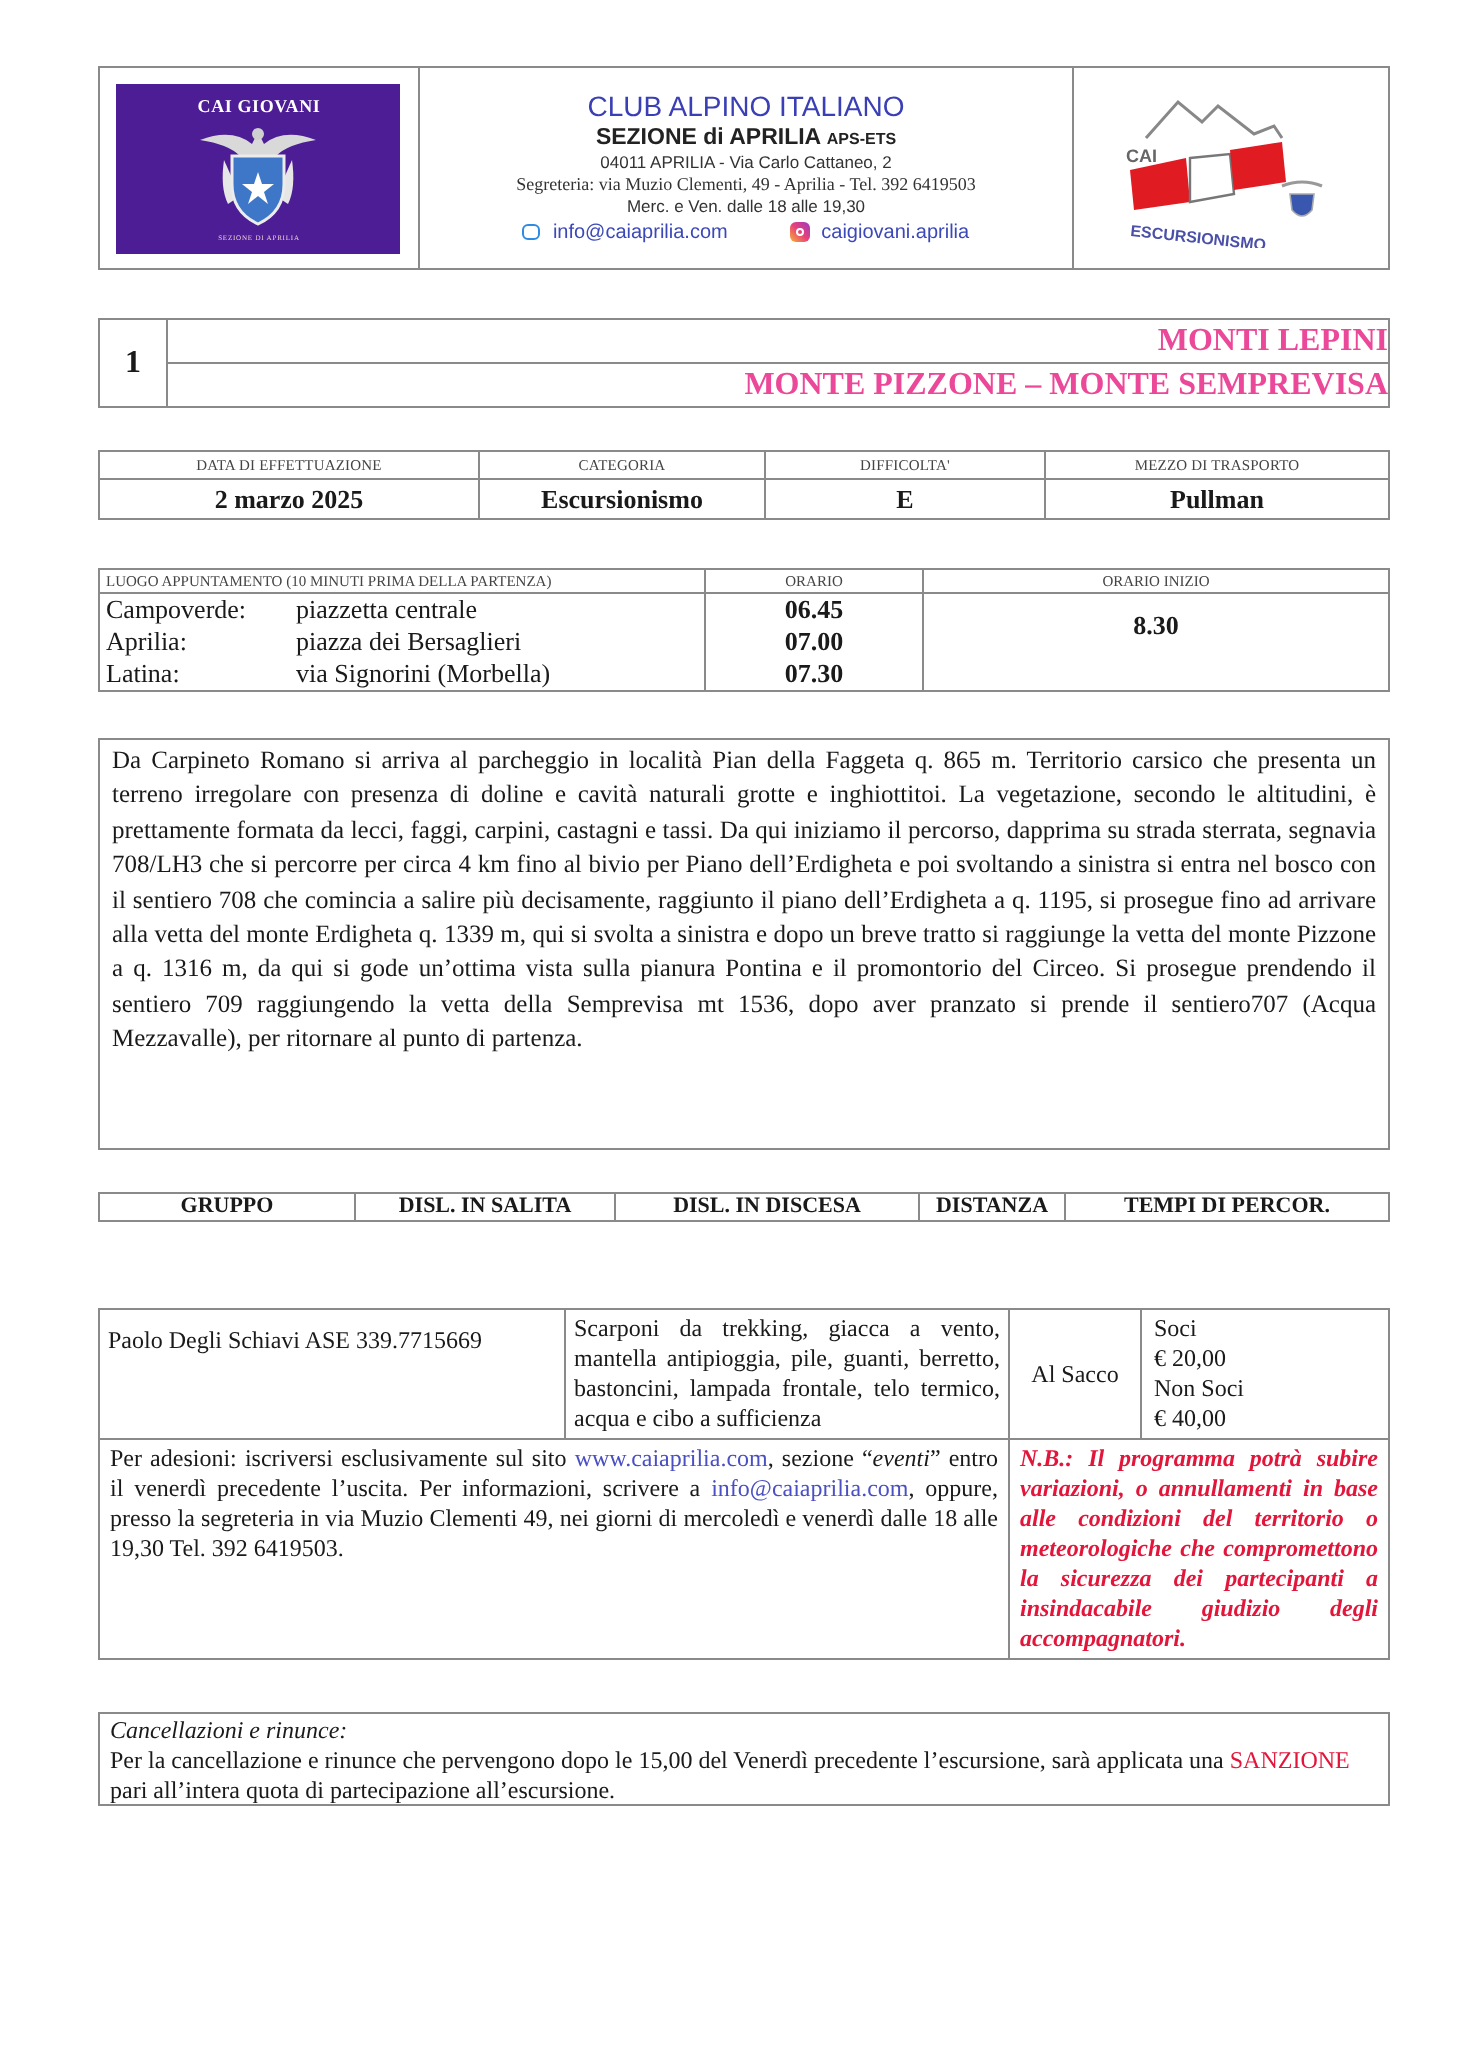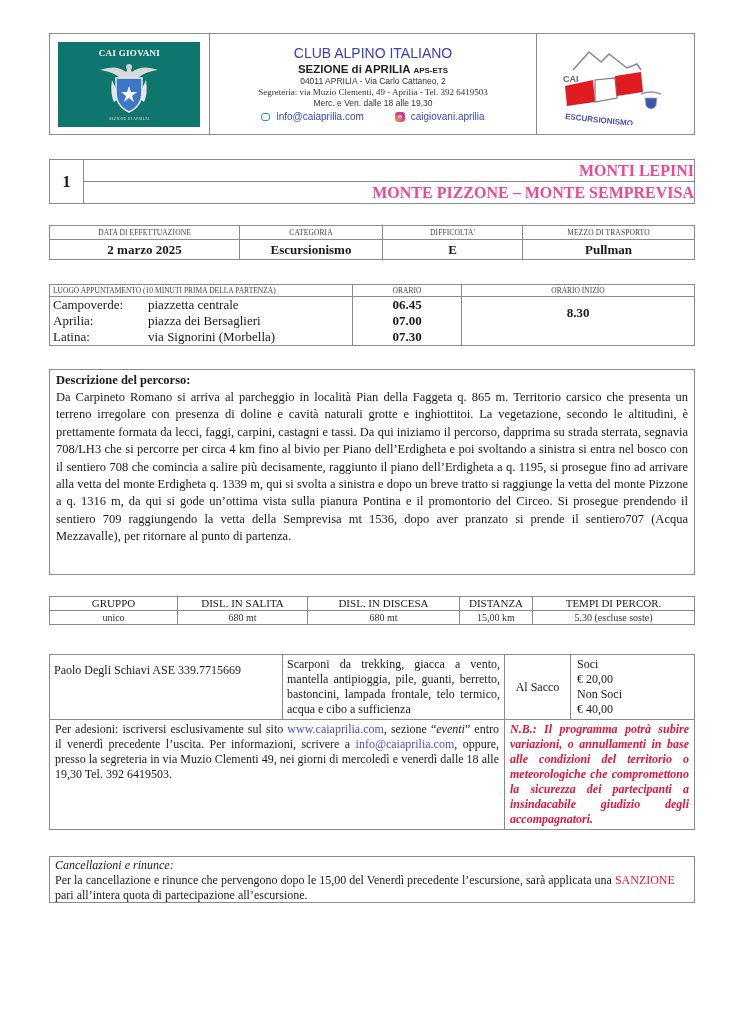--- a/index.html
+++ b/index.html
@@ -8,21 +8,21 @@
 
   table { border-collapse: collapse; position: absolute; left: 49px; width: 646px; }
   td, th { border: 1px solid #8a8a8a; }
 
   
   #hdr { top: 33px; height: 102px; }
   #hdr td { vertical-align: middle; }
   .hdr-logo-l { width: 160px; padding: 4px 8px; }
   .hdr-mid { width: 328px; text-align: center; font-family: "Liberation Sans", sans-serif; line-height: 1.25; }
   .hdr-logo-r { width: 158px; padding: 4px 8px; }
-  .logo-cai-giovani { width: 142px; height: 85px; background: #0f766e; position: relative; margin: 0 auto; }
+  .logo-cai-giovani { width: 142px; height: 85px; background: #4c1d95; position: relative; margin: 0 auto; }
   .logo-cai-giovani .lg-title { position: absolute; top: 6px; left: 0; right: 0; text-align: center; color: #fff; font-family: "Liberation Serif", serif; font-weight: bold; font-size: 9px; letter-spacing: 0.3px; }
   .logo-cai-giovani svg { position: absolute; left: 40px; top: 16px; }
   .logo-cai-giovani .lg-sub { position: absolute; bottom: 6px; left: 0; right: 0; text-align: center; color: #f3d0d6; font-size: 3.5px; letter-spacing: 0.4px; }
   .club-title { color: #3a3fb5; font-size: 14px; }
   .sez-title { font-weight: bold; font-size: 11.5px; color: #222; }
   .sez-title small { font-size: 8px; }
   .addr { font-size: 8.5px; color: #333; }
   .segr { font-family: "Liberation Serif", serif; font-size: 9px; color: #333; }
   .contacts { font-size: 10px; color: #3b48b8; margin-top: 2px; }
   .contacts span.ci { display: inline-block; vertical-align: middle; }
@@ -50,21 +50,21 @@
   #meet .times { width: 109px; text-align: center; font-weight: bold; font-size: 13px; line-height: 16px; }
   #meet .start { text-align: center; font-weight: bold; font-size: 13px; vertical-align: top; padding-top: 8px; }
 
   
   #desc { position: absolute; left: 49px; top: 369px; width: 646px; height: 206px; border: 1px solid #8a8a8a; padding: 2px 6px; }
   #desc .dh { font-weight: bold; font-size: 12.5px; line-height: 17px; }
   #desc .dt { font-size: 12.5px; line-height: 17.4px; text-align: justify; }
 
   
   #stats { top: 596px; }
-  #stats th { font-weight: normal; font-size: 11px; height: 14px; line-height: 13px; }
+  #stats th { font-weight: bold; font-size: 11px; height: 14px; line-height: 13px; }
   #stats td { text-align: center; font-size: 10px; color: #333; height: 14px; line-height: 13px; }
 
   
   #lead { top: 654px; }
   #lead th { font-weight: bold; font-size: 12px; line-height: 15px; height: 34px; }
   #lead td { font-size: 12px; line-height: 15px; vertical-align: middle; }
   #lead .acc { width: 233px; padding: 4px; vertical-align: top; padding-top: 8px; }
   #lead .equip { width: 222px; padding: 2px 4px; text-align: justify; }
   #lead .lunch { width: 66px; text-align: center; }
   #lead .quota { padding-left: 6px; }
@@ -173,39 +173,31 @@
       <div>06.45</div>
       <div>07.00</div>
       <div>07.30</div>
     </td>
     <td class="start">8.30</td>
   </tr>
 </tbody>
   </table>
 
 <div id="desc">
-  <div class="dh">Descrizione del percorso:</div>
   <div class="dt">Da Carpineto Romano si arriva al parcheggio in località Pian della Faggeta q. 865 m. Territorio carsico che presenta un terreno irregolare con presenza di doline e cavità naturali grotte e inghiottitoi. La vegetazione, secondo le altitudini, è prettamente formata da lecci, faggi, carpini, castagni e tassi. Da qui iniziamo il percorso, dapprima su strada sterrata, segnavia 708/LH3 che si percorre per circa 4 km fino al bivio per Piano dell’Erdigheta e poi svoltando a sinistra si entra nel bosco con il sentiero 708 che comincia a salire più decisamente, raggiunto il piano dell’Erdigheta a q. 1195, si prosegue fino ad arrivare alla vetta del monte Erdigheta q. 1339 m, qui si svolta a sinistra e dopo un breve tratto si raggiunge la vetta del monte Pizzone a q. 1316 m, da qui si gode un’ottima vista sulla pianura Pontina e il promontorio del Circeo. Si prosegue prendendo il sentiero 709 raggiungendo la vetta della Semprevisa mt 1536, dopo aver pranzato si prende il sentiero707 (Acqua Mezzavalle), per ritornare al punto di partenza.</div>
 </div>
 
 <table id="stats">
   <tbody>
       <tr>
     <th style="width:128px">GRUPPO</th>
     <th style="width:130px">DISL. IN SALITA</th>
     <th style="width:152px">DISL. IN DISCESA</th>
     <th style="width:73px">DISTANZA</th>
     <th>TEMPI DI PERCOR.</th>
-  </tr>
-  <tr>
-    <td>unico</td>
-    <td>680 mt</td>
-    <td>680 mt</td>
-    <td>15,00 km</td>
-    <td>5.30 (escluse soste)</td>
   </tr>
 </tbody>
   </table>
 
 <table id="lead">
   <tbody>
   <tr>
     <td class="acc">Paolo Degli Schiavi ASE  339.7715669</td>
     <td class="equip">Scarponi da trekking, giacca a vento, mantella antipioggia, pile, guanti, berretto, bastoncini, lampada frontale, telo termico, acqua e cibo a sufficienza</td>
     <td class="lunch">Al Sacco</td>

